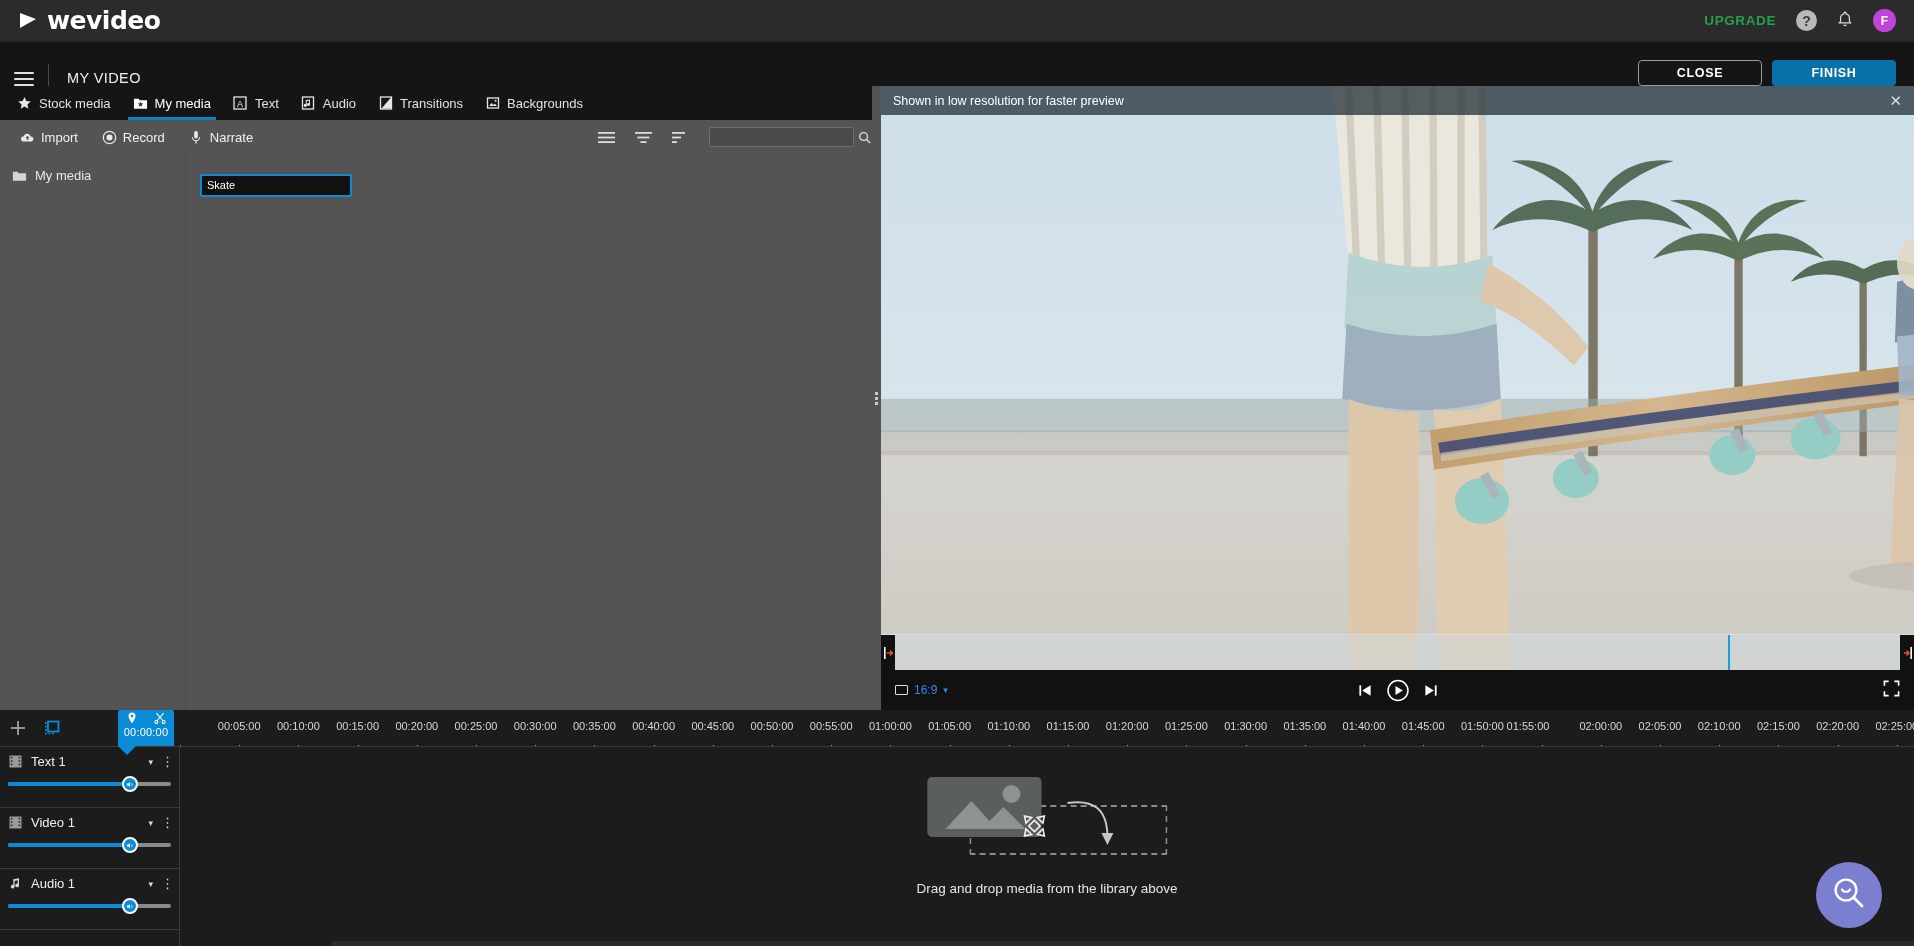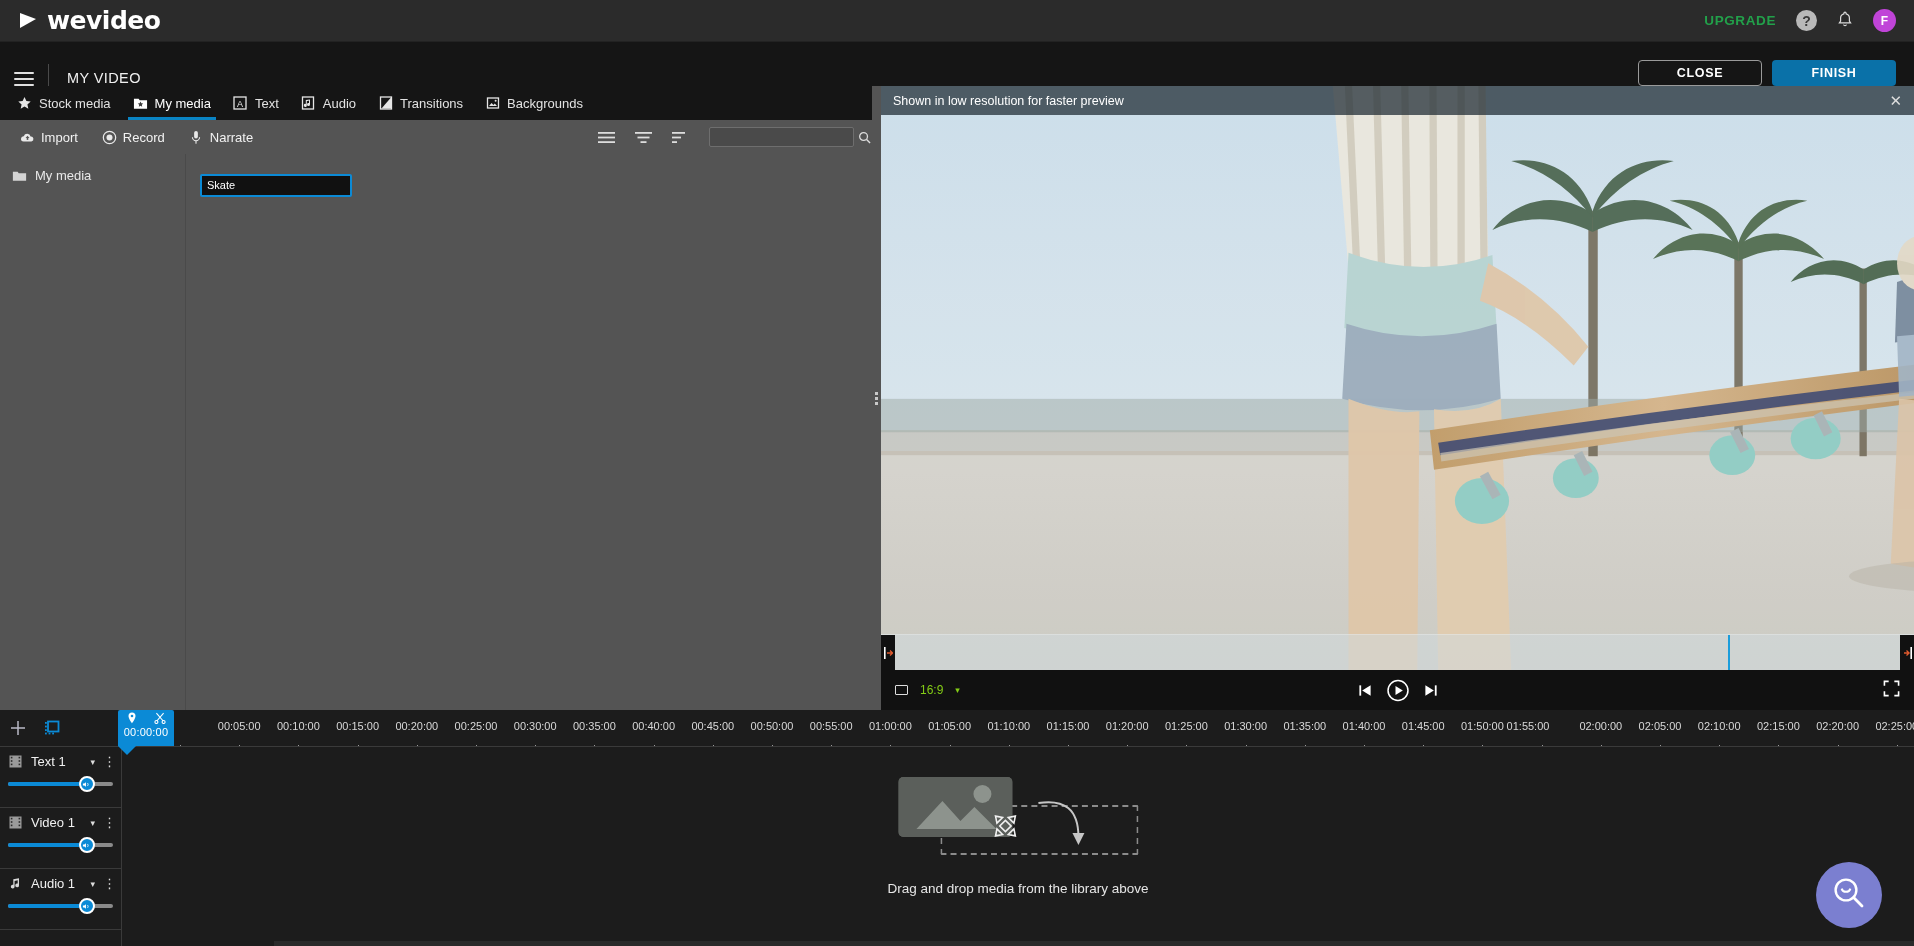--- a/index.html
+++ b/index.html
@@ -89,21 +89,21 @@
   .notice { position: absolute; top: 0; left: 0; right: 0; height: 29px; background: rgba(28,40,48,.72);
             display: flex; align-items: center; padding: 0 12px; font-size: 12.5px; color: #fff; z-index: 5; }
   .notice-x { margin-left: auto; cursor: pointer; font-size: 15px; color: #ddd; }
   .stage { flex: 1 1 auto; position: relative; overflow: hidden; background: #0c0c0c; }
   .scrub { position: absolute; left: 0; right: 0; bottom: 0; height: 36px; background: rgba(210,218,222,.55);
            border-top: 1px solid rgba(255,255,255,.25); display: flex; align-items: center; }
   .scrub-end { width: 14px; height: 100%; background: #111; color: #fff; font-size: 11px;
                display: flex; align-items: center; justify-content: center; cursor: pointer; }
   .scrub-play { position: absolute; width: 2px; top: 0; bottom: 0; background: #1b9ddb; }
   .playbar { height: 40px; background: #111; display: flex; align-items: center; padding: 0 14px; flex: 0 0 40px; }
-  .aspect { display: flex; align-items: center; gap: 12px; font-size: 12px; color: #84cc16; cursor: pointer; }
+  .aspect { display: flex; align-items: center; gap: 6px; font-size: 12px; color: #3b82f6; cursor: pointer; }
   .aspect-box { width: 13px; height: 10px; border: 1.6px solid #ddd; border-radius: 1px; }
   .transport { position: absolute; left: 50%; transform: translateX(-50%); display: flex; align-items: center; gap: 14px; }
   .tbtn { cursor: pointer; color: #fff; display: flex; }
   .fs { margin-left: auto; cursor: pointer; }
 
   
   .timeline { height: 236px; background: #1c1c1c; display: flex; flex-direction: column; flex: 0 0 236px; }
   .tl-top { height: 36px; display: flex; align-items: center; position: relative; }
   .tl-tools { width: 152px; display: flex; align-items: center; gap: 18px; padding-left: 10px; height: 100%; flex: none; position: relative; z-index: 3;}
   .ttool { cursor: pointer; display: flex; align-items: center; }
@@ -118,21 +118,21 @@
     color: #fff; z-index: 4; border-radius: 2px 2px 0 0;
   }
   .playhead-badge .row1 { display: flex; justify-content: space-around; align-items: center; height: 16px; padding-top: 2px; }
   .playhead-badge .tcode { text-align: center; font-size: 11px; letter-spacing: .2px; }
   .playhead-badge .nub { position: absolute; left: 0; top: 36px; width: 0; height: 0;
     border-left: 9px solid transparent; border-right: 9px solid transparent; border-top: 9px solid #0b8ad6; }
   .playhead-line { position: absolute; left: 146px; top: 28px; bottom: 0; width: 2px; background: #0b8ad6; z-index: 3; }
 
   .tl-ruler-sep { height: 1px; background: #3a3a3a; }
   .tl-body { flex: 1; display: flex; min-height: 0; position: relative; }
-  .tracks { width: 122px; flex: none; border-right: 1px solid #3a3a3a; }
+  .tracks { width: 180px; flex: none; border-right: 1px solid #3a3a3a; }
   .track { height: 61px; border-bottom: 1px solid #3a3a3a; padding: 7px 8px 0 8px; }
   .track-head { display: flex; align-items: center; gap: 8px; }
   .track-name { font-size: 13px; color: #f0f0f0; }
   .tcaret { margin-left: auto; cursor: pointer; color: #ddd; font-size: 9px; }
   .tkebab { cursor: pointer; color: #ddd; font-size: 13px; line-height: 8px; letter-spacing: 0; width: 10px; text-align: center; }
   .vol { margin-top: 13px; height: 4px; background: #8a8a8a; border-radius: 2px; position: relative; }
   .vol-fill { position: absolute; left: 0; top: 0; bottom: 0; background: #0b8ad6; border-radius: 2px; }
   .vol-knob { position: absolute; top: -6px; width: 16px; height: 16px; border-radius: 50%; background: #0b8ad6;
               border: 2px solid #fff; transform: translateX(-8px); display: flex; align-items: center; justify-content: center; }
 

